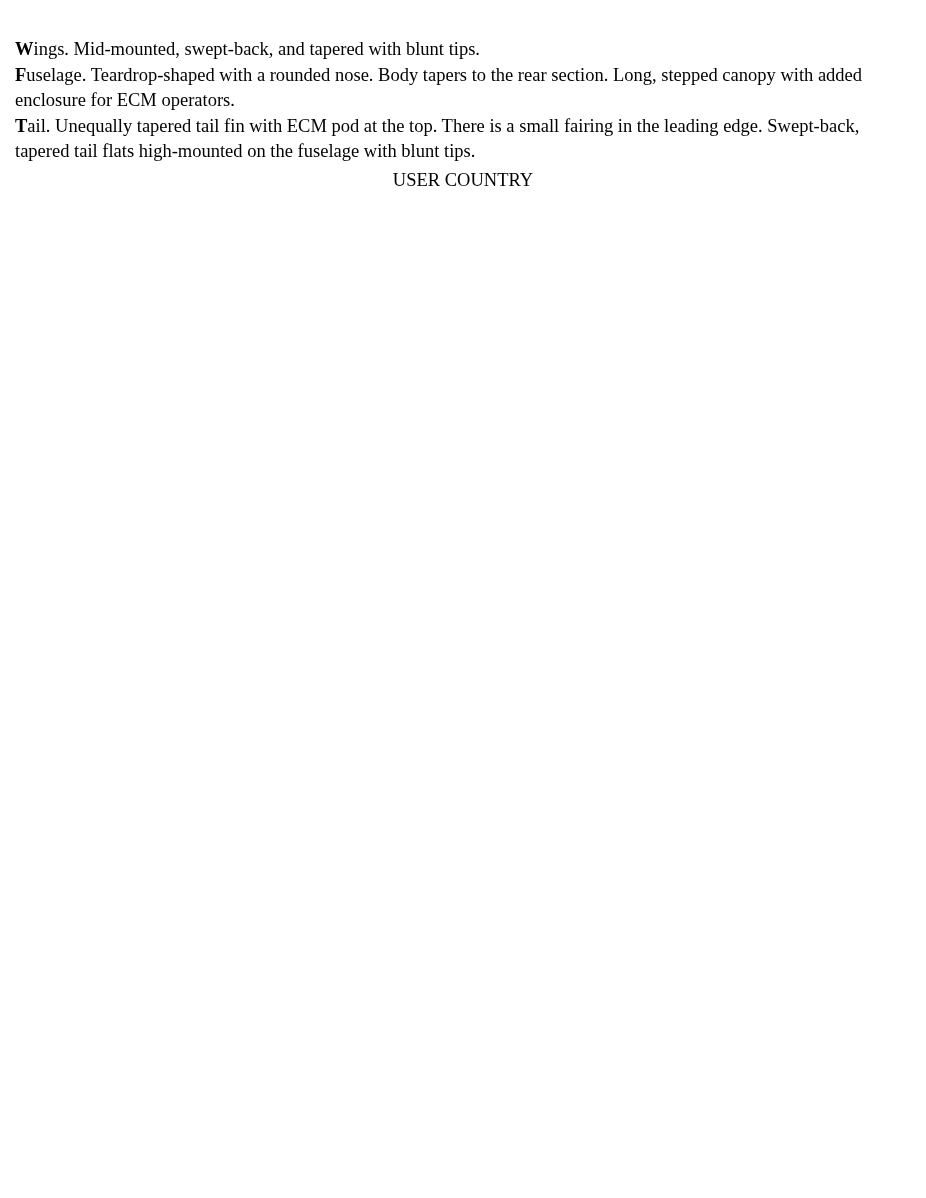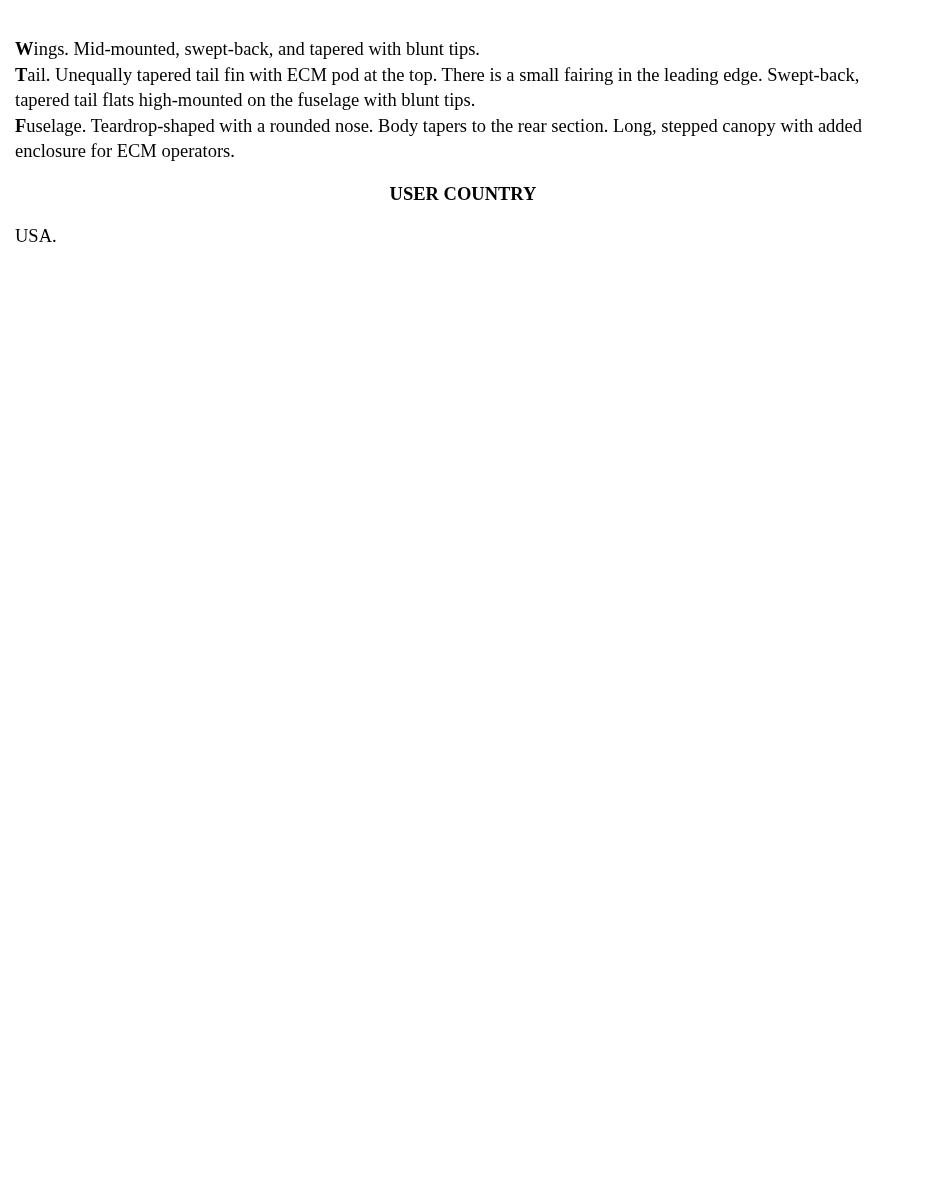--- a/index.html
+++ b/index.html
@@ -23,34 +23,33 @@
     color: #000000;
     background: #ffffff;
   }
   .para {
     margin: 0;
   }
   .para .lead {
     font-weight: bold;
   }
   .section-heading {
-    margin: 17px;
+    margin: 3px;
     text-align: center;
-    font-weight: bold;
+    font-weight: normal;
   }
 </style>
 </head>
 <body>
 
 <div class="page">
 
   <p class="para"><b class="lead">W</b><span>ings. Mid-mounted, swept-back, and tapered with blunt tips.</span></p>
 
 
+  <p class="para"><b class="lead">F</b><span>uselage. Teardrop-shaped with a rounded nose. Body tapers to the rear section. Long, stepped canopy with added enclosure for ECM operators.</span></p>
+
   <p class="para"><b class="lead">T</b><span>ail. Unequally tapered tail fin with ECM pod at the top. There is a small fairing in the leading edge. Swept-back, tapered tail flats high-mounted on the fuselage with blunt tips.</span></p>
-
-  <p class="para"><b class="lead">F</b><span>uselage. Teardrop-shaped with a rounded nose. Body tapers to the rear section. Long, stepped canopy with added enclosure for ECM operators.</span></p>
 
   <p class="section-heading">USER COUNTRY</p>
 
-  <p class="para">USA.</p>
 
 </div>
 
 </body></html>

